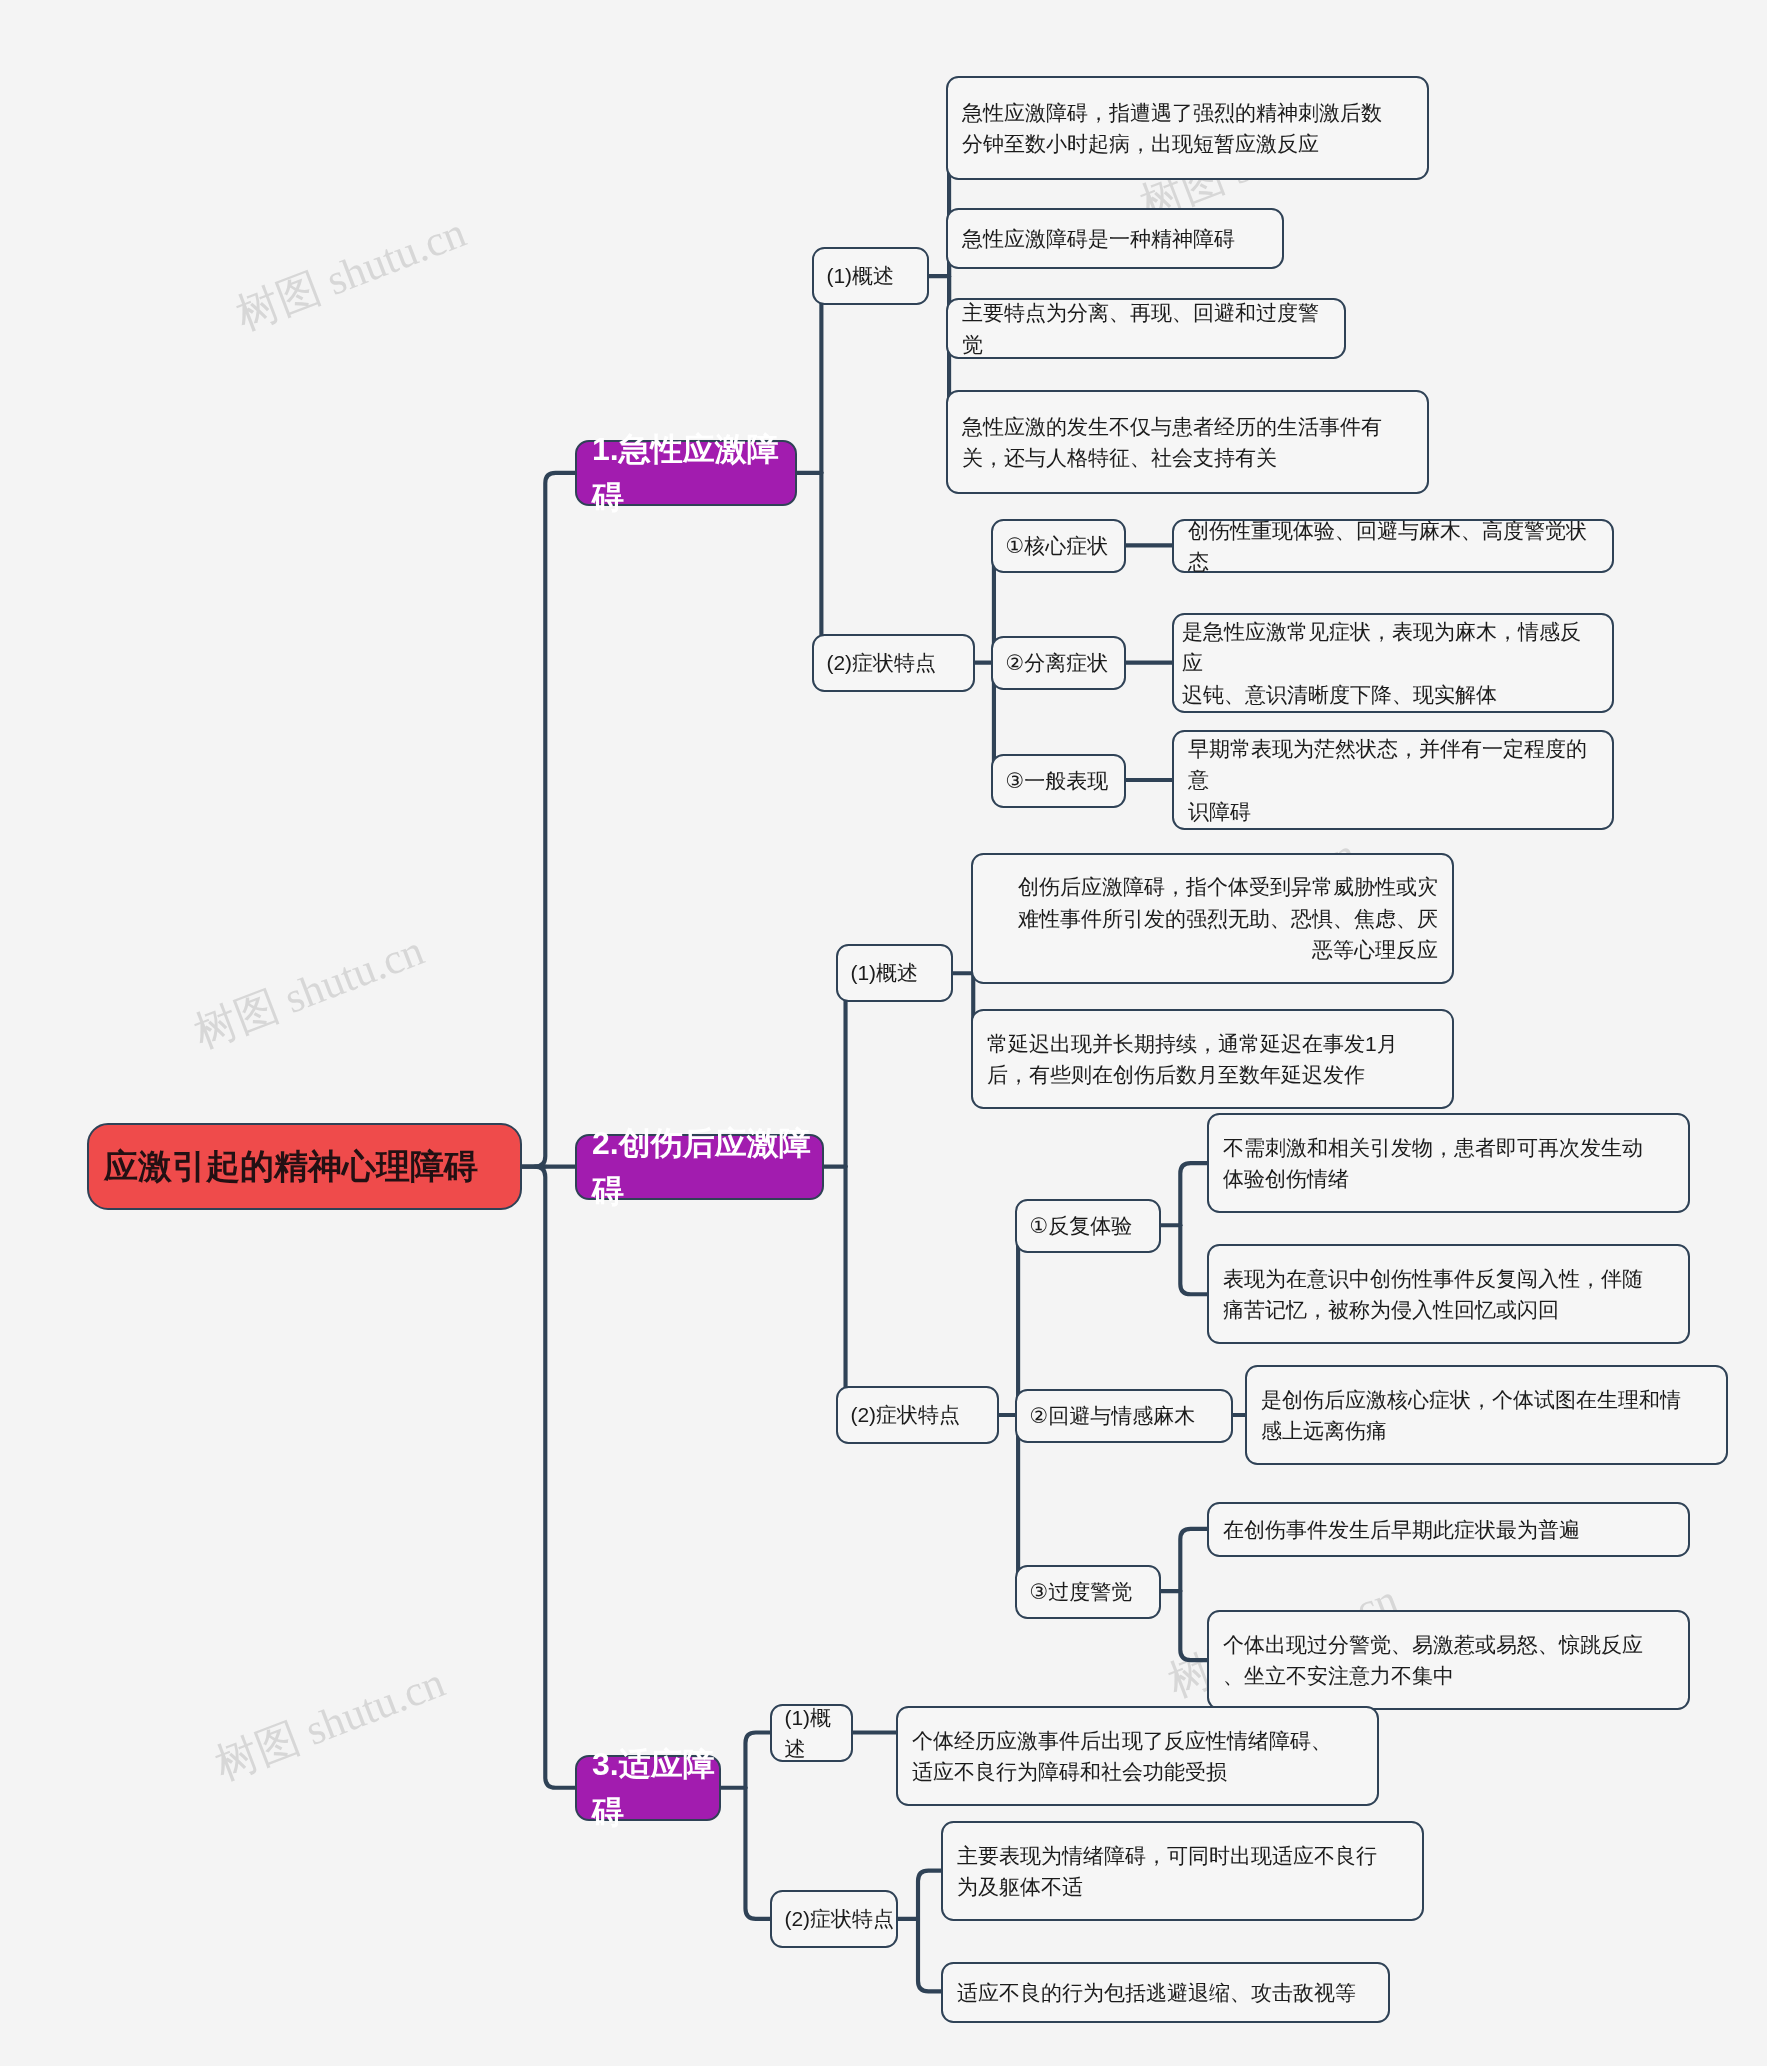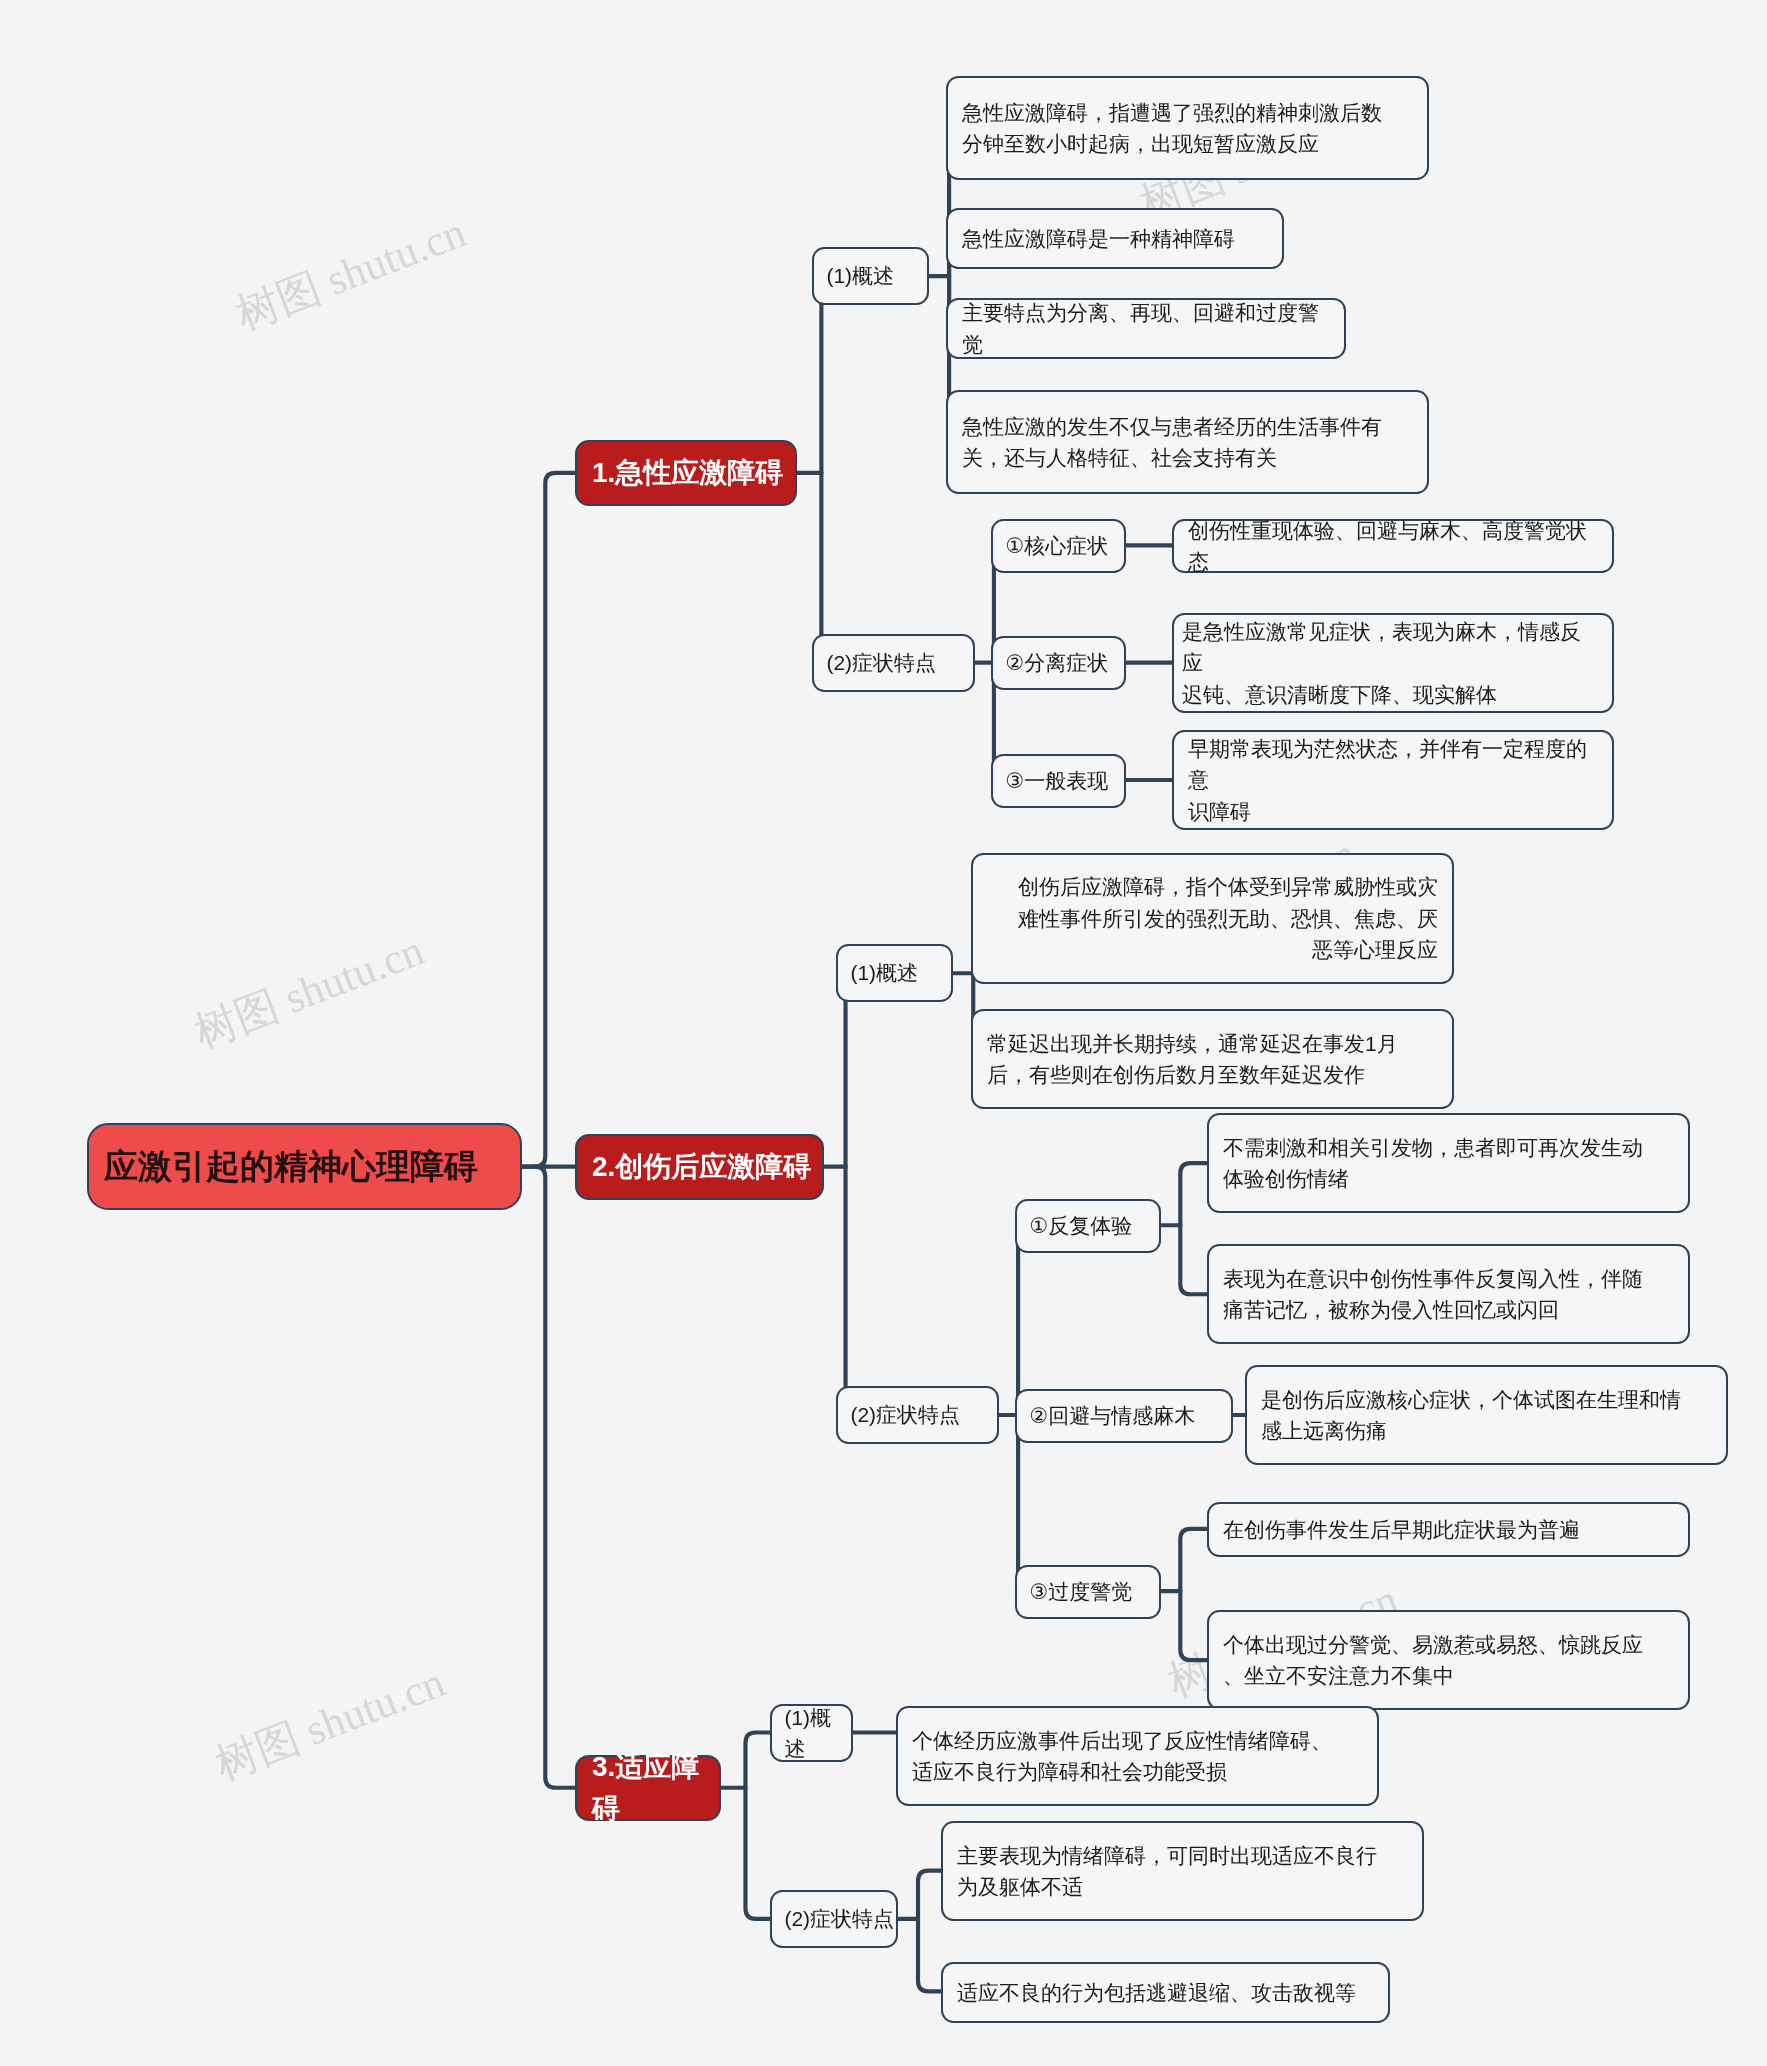--- a/index.html
+++ b/index.html
@@ -65,24 +65,24 @@
     border-width: 2.1px;
     border-radius: 21px;
     color: #231013;
     font-size: 34px;
     font-weight: 600;
     justify-content: center;
     padding: 0 15px;
   }
 
   .branch {
-    background: #b91c1c;
+    background: #a21caf;
     border-color: #2f4256;
     color: #ffffff;
-    font-size: 28px;
+    font-size: 32px;
     font-weight: 600;
     border-radius: 14px;
     justify-content: flex-start;
     padding-left: 15px;
   }
 
   .sub {
     background: #f6f6f6;
     font-size: 21px;
     border-radius: 12.4px;

